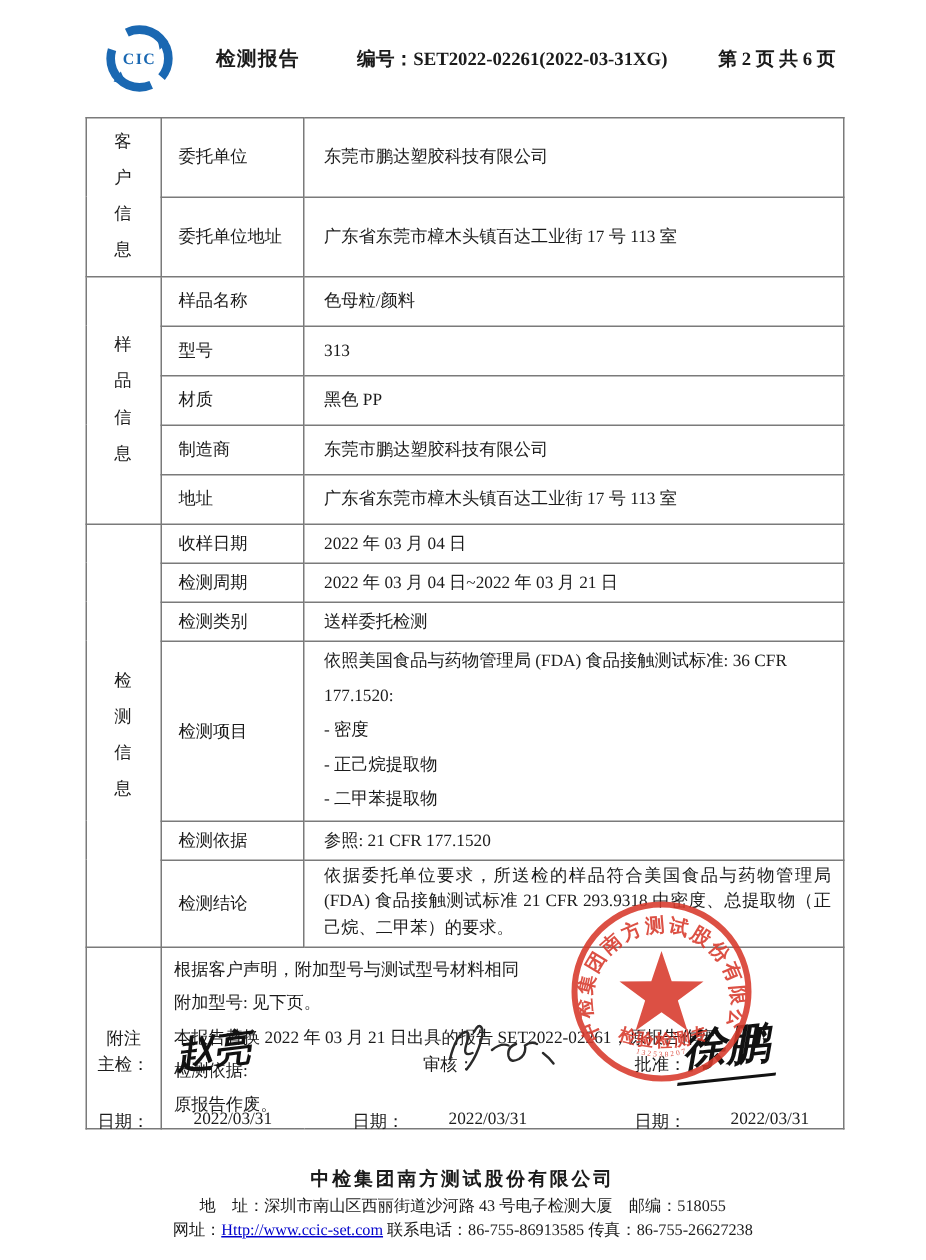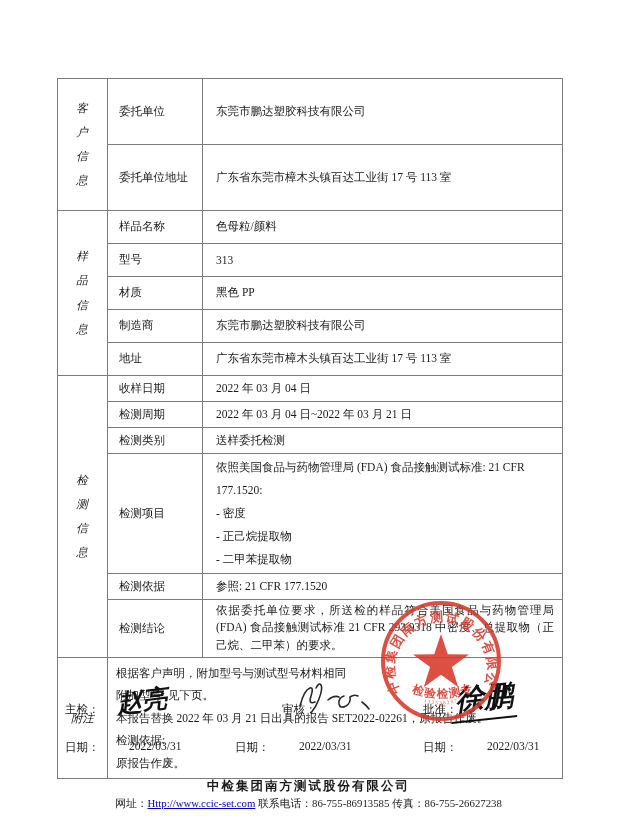--- a/index.html
+++ b/index.html
@@ -9,21 +9,21 @@
   
   .hdr { position:absolute; left:62px; top:14px; width:495px; height:50px; display:flex; align-items:center; }
   .logo { flex:0 0 62px; height:50px; }
   .hdr-title { font-weight:bold; font-size:13px; margin-left:20px; letter-spacing:1px; }
   .hdr-no { font-weight:bold; font-size:12.5px; margin-left:38px; white-space:nowrap; }
   .hdr-page { font-weight:bold; font-size:12.5px; margin-left:auto; white-space:nowrap; }
 
   
   table.rep { position:absolute; left:57px; top:78px; width:506px; border-collapse:collapse; table-layout:fixed; }
   table.rep td { border:1px solid #7a7a7a; font-size:11.5px; vertical-align:middle; }
-  td.cat { width:50px; text-align:center; padding:17px 2px;font-style:italic; }
+  td.cat { width:50px; text-align:center; padding:4px 2px; }
   td.cat .wrap2 { display:inline-block; width:2.1em; line-height:2.1; letter-spacing:1px; }
   td.lbl { width:95px; padding:2px 2px 2px 11px; }
   td.val { padding:2px 8px 2px 13px; }
   tr.h33 td { height:33px; }
   tr.h25 td { height:26px; }
   .val-lines div { line-height:2.0; }
   .just { text-align:justify; line-height:1.55; padding-top:4px; padding-bottom:4px; }
   td.noteval { padding:4px 8px 4px 8px; }
   td.noteval div { line-height:1.95; }
 
@@ -43,20 +43,32 @@
   .footer { position:absolute; left:0; top:778px; width:617px; text-align:center; }
   .f-co { font-size:12.5px; font-weight:bold; letter-spacing:2px; }
   .f-line { font-size:10.8px; margin-top:2px; }
   .f-link { color:#0000cc; text-decoration:underline; }
 </style>
 </head>
 <body>
 
 <div class="page">
 
+  <div class="hdr">
+    <svg class="logo" viewBox="0 0 64 52">
+      <circle cx="32" cy="26" r="20" fill="none" stroke="#1a68b2" stroke-width="6" stroke-dasharray="44 9 46 16" stroke-dashoffset="30"></circle>
+      <polygon points="52,14 44,10 46,20" fill="#1a68b2"></polygon>
+      <polygon points="14,42 23,44 19,35" fill="#1a68b2"></polygon>
+      <ellipse cx="32" cy="26" rx="15" ry="8.5" fill="#ffffff"></ellipse>
+      <text x="32" y="30" text-anchor="middle" font-size="11" font-weight="bold" fill="#1a68b2" font-family="'Liberation Serif',serif" letter-spacing="1">CIC</text>
+    </svg>
+    <span class="hdr-title">检测报告</span>
+    <span class="hdr-no">编号：SET2022-02261(2022-03-31XG)</span>
+    <span class="hdr-page">第 2 页 共 6 页</span>
+  </div>
 
   <table class="rep">
 
     <tbody>
         <tr class="h33">
       <td class="cat" rowspan="2"><span class="wrap2">客户信息</span></td>
       <td class="lbl">委托单位</td>
       <td class="val">东莞市鹏达塑胶科技有限公司</td>
     </tr>
     <tr class="h33">
@@ -95,21 +107,21 @@
       <td class="lbl">检测周期</td>
       <td class="val">2022 年 03 月 04 日~2022 年 03 月 21 日</td>
     </tr>
     <tr class="h25">
       <td class="lbl">检测类别</td>
       <td class="val">送样委托检测</td>
     </tr>
     <tr>
       <td class="lbl">检测项目</td>
       <td class="val val-lines">
-        <div>依照美国食品与药物管理局 (FDA) 食品接触测试标准: 21 CFR 177.1520:</div>
+        <div>依照美国食品与药物管理局 (FDA) 食品接触测试标准: 36 CFR 177.1520:</div>
         <div>- 密度</div>
         <div>- 正己烷提取物</div>
         <div>- 二甲苯提取物</div>
       </td>
     </tr>
     <tr class="h25">
       <td class="lbl">检测依据</td>
       <td class="val">参照: 21 CFR 177.1520</td>
     </tr>
     <tr>
@@ -164,18 +176,19 @@
     <text font-size="11.5" fill="#d8392b" font-weight="bold" font-family="'Liberation Serif',serif">
       <textPath href="#arcBottom" startOffset="4" textLength="88">检验检测专用章</textPath>
     </text>
     <text font-size="5" fill="#d8392b" font-family="'Liberation Serif',serif">
       <textPath href="#arcCode" startOffset="6" textLength="34">132538207</textPath>
     </text>
   </svg>
 
   <div class="footer">
     <div class="f-co">中检集团南方测试股份有限公司</div>
+    <div class="f-line">地　址：深圳市南山区西丽街道沙河路 43 号电子检测大厦　邮编：518055</div>
     <div class="f-line">
       <span>网址：</span><a class="f-link" href="#">Http://www.ccic-set.com</a><span> 联系电话：86-755-86913585 传真：86-755-26627238</span>
     </div>
   </div>
 
 </div>
 
 </body></html>

